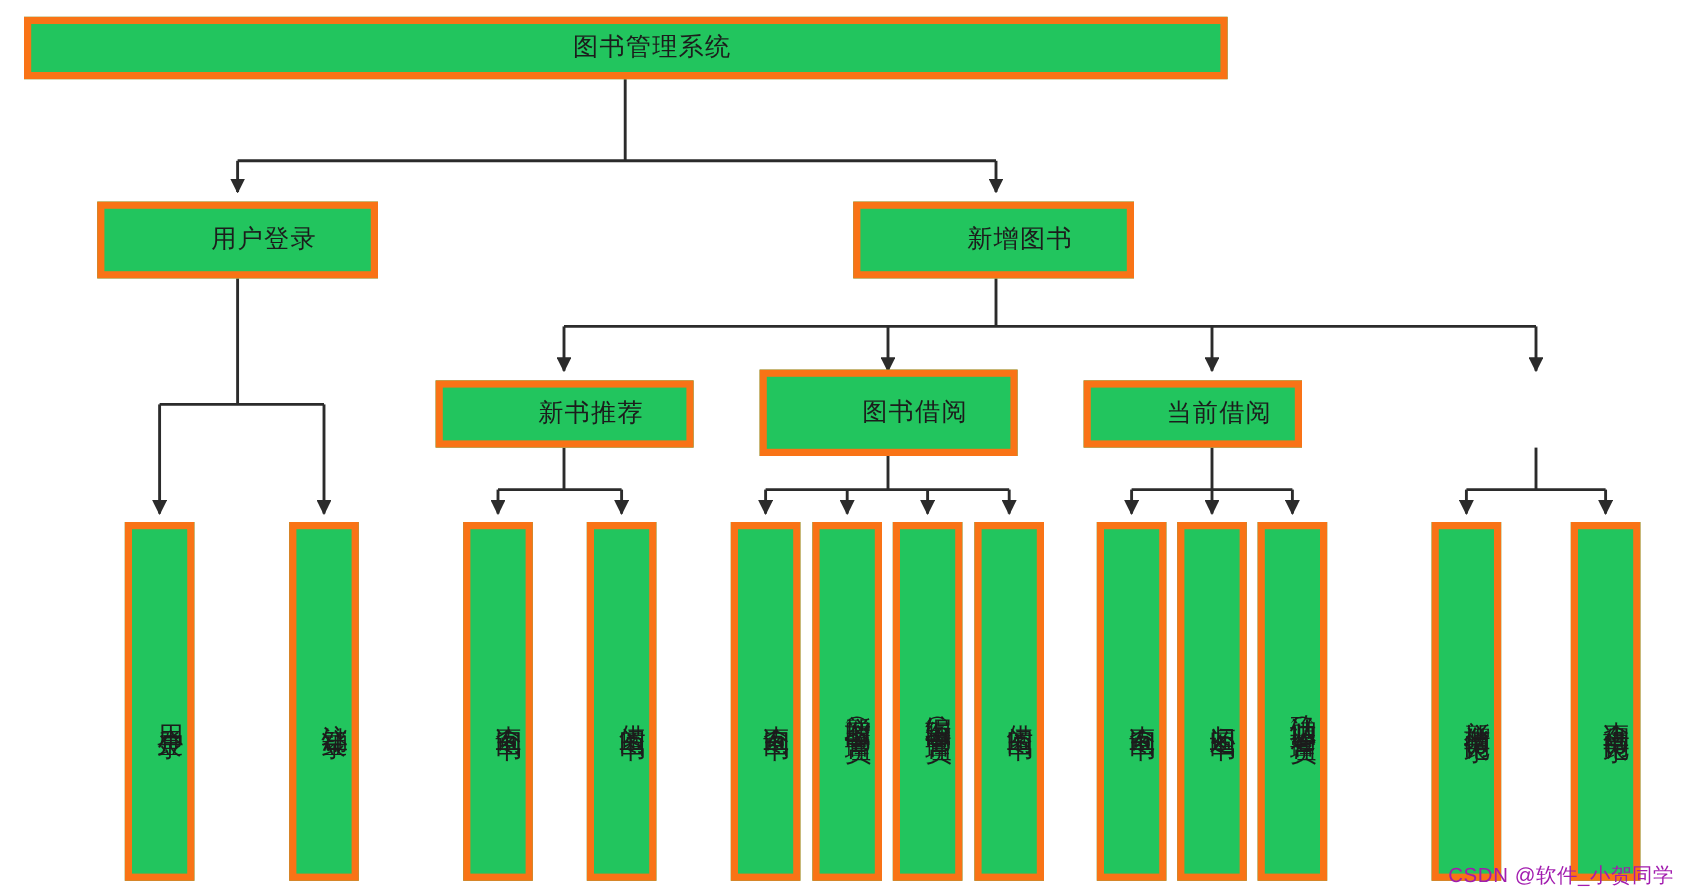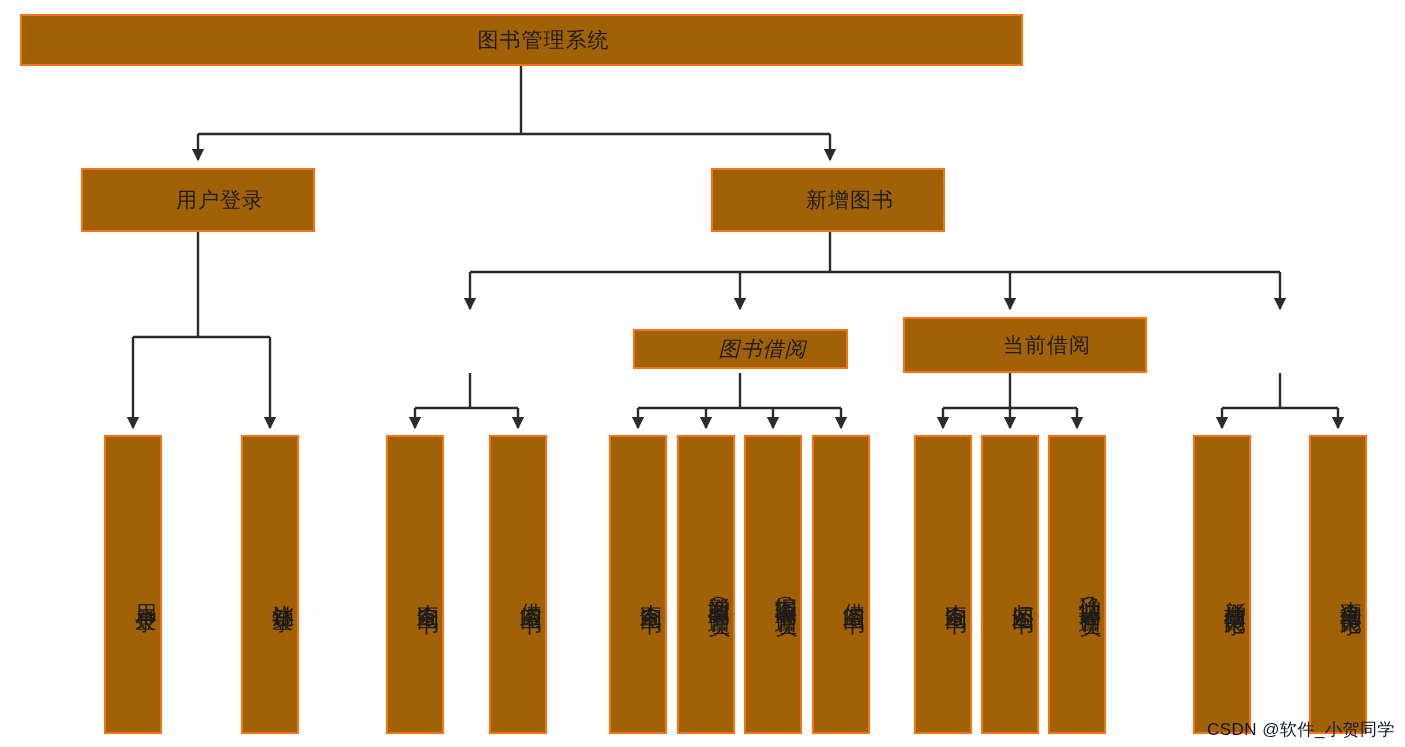--- a/index.html
+++ b/index.html
@@ -22,22 +22,22 @@
     position: absolute;
     left: 0;
     top: 0;
     width: 1405px;
     height: 747px;
     pointer-events: none;
   }
   .node {
     position: absolute;
     box-sizing: border-box;
-    border: 2px solid #f97316;
-    background: #a16207;
+    border: 6px solid #f97316;
+    background: #22c55e;
     display: flex;
     align-items: center;
     justify-content: center;
     color: #1c1c1c;
     font-size: 21px;
     letter-spacing: 1px;
     line-height: 1.25;
     text-align: center;
     z-index: 2;
     padding-left: 44px;
@@ -54,21 +54,21 @@
   .node.leaf > .vtext {
     writing-mode: vertical-rl;
     text-orientation: upright;
     display: block;
   }
   .watermark {
     position: absolute;
     right: 10px;
     bottom: 6px;
     font-size: 17px;
-    color: #0f172a;
+    color: #a21caf;
     letter-spacing: 0.5px;
     z-index: 3;
     white-space: nowrap;
   }
 </style>
 </head>
 <body>
 
 <div id="canvas">
 
@@ -126,24 +126,27 @@
     <span>图书管理系统</span>
   </div>
 
   <div class="node" style="left:81px; top:168px; width:234px; height:64px;">
     <span>用户登录</span>
   </div>
   <div class="node" style="left:711px; top:168px; width:234px; height:64px;">
     <span>新增图书</span>
   </div>
 
-  <div class="node" style="left:633px; top:329px; width:215px; height:40px;font-style:italic;">
+  <div class="node" style="left:363px; top:317px; width:215px; height:56px;">
+    <span>新书推荐</span>
+  </div>
+  <div class="node" style="left:633px; top:308px; width:215px; height:72px;">
     <span>图书借阅</span>
   </div>
-  <div class="node" style="left:903px; top:317px; width:244px; height:56px;">
+  <div class="node" style="left:903px; top:317px; width:182px; height:56px;">
     <span>当前借阅</span>
   </div>
 
   <div class="node leaf" style="left:104px; top:435px; width:58px; height:299px;">
     <span class="vtext">用户登录</span>
   </div>
   <div class="node leaf" style="left:241px; top:435px; width:58px; height:299px;">
     <span class="vtext">注销登录</span>
   </div>
 

